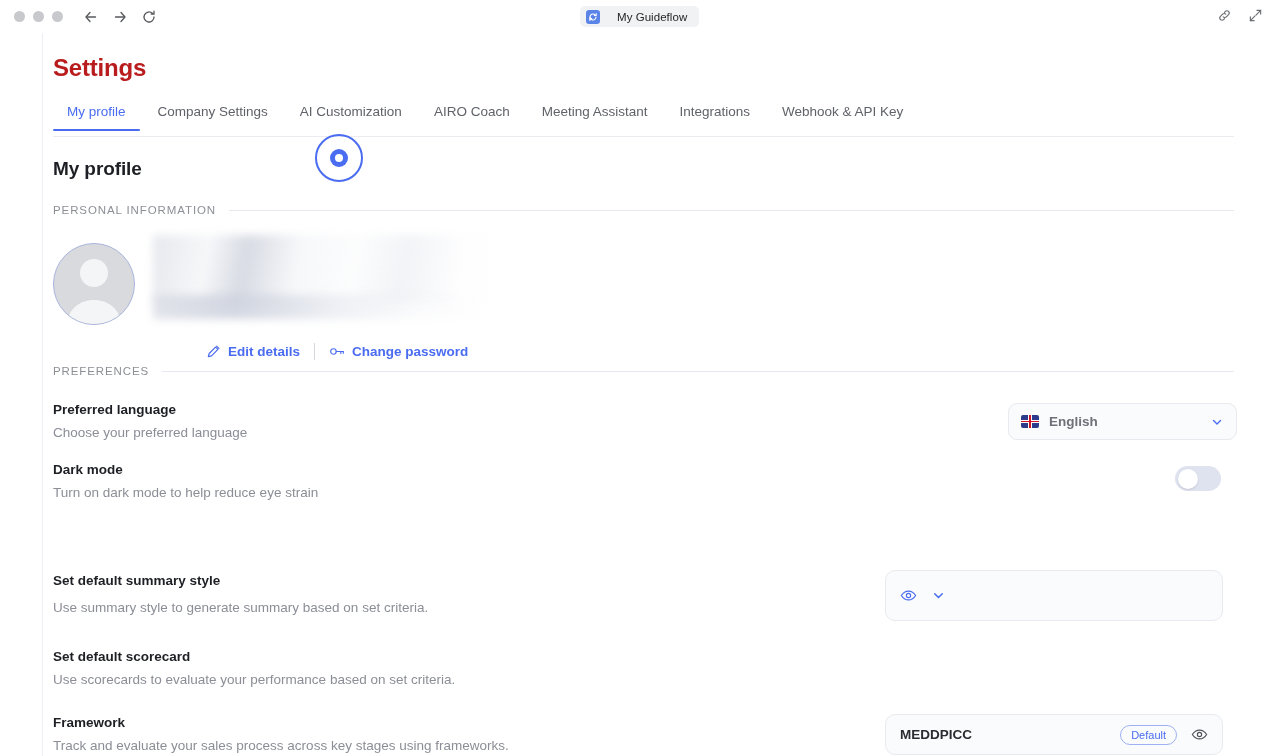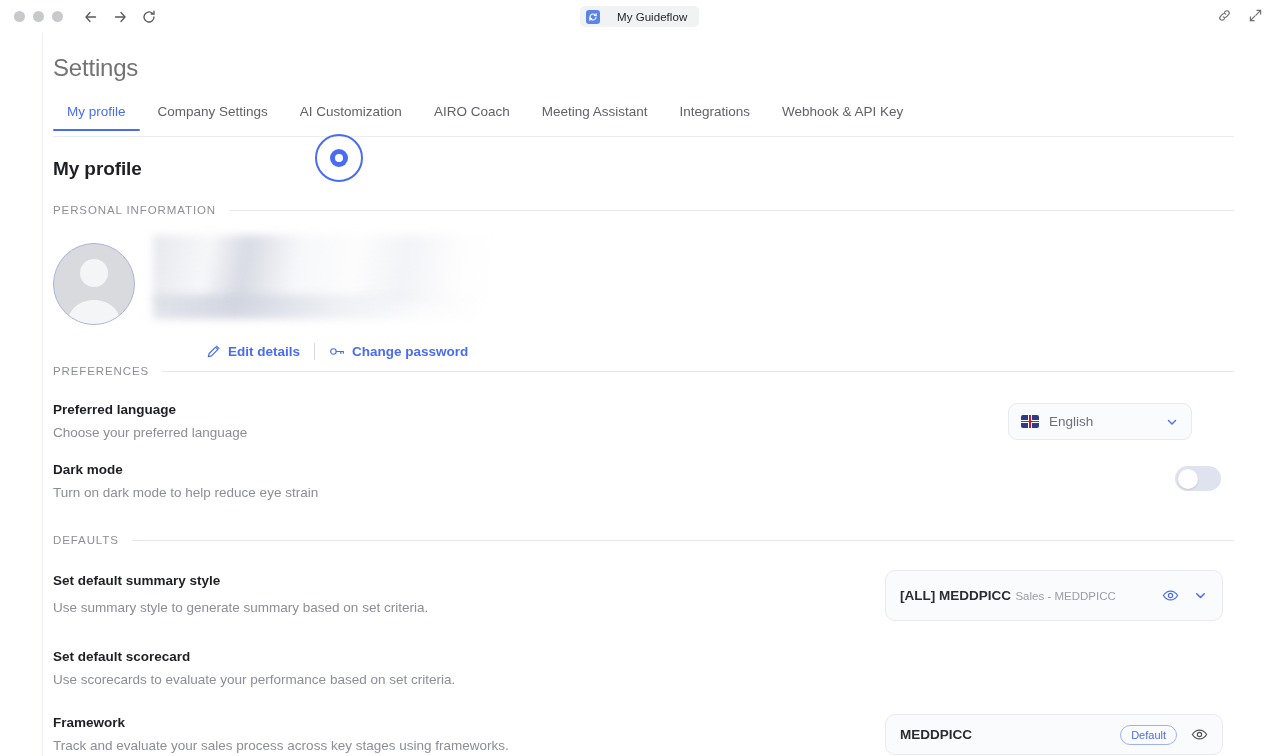--- a/index.html
+++ b/index.html
@@ -108,22 +108,22 @@
     position: absolute;
     left: 43px; top: 0;
     width: 1233px;
     height: 723px;
   }
 
   .page-title {
     position: absolute;
     left: 10px; top: 21px;
     font-size: 24px;
-    font-weight: 400;
-    color: #737373;
+    font-weight: 700;
+    color: #b91c1c;
     letter-spacing: -.2px;
   }
 
   
   .tabs {
     position: absolute;
     left: 10px; top: 71px;
     width: 1181px;
     height: 33px;
     display: flex;
@@ -292,29 +292,30 @@
     position: absolute;
     left: 10px;
     font-size: 13.5px;
     color: #8b8e96;
   }
 
   
   .lang-select {
     position: absolute;
     left: 965px; top: 370px;
-    width: 184px; height: 37px;
+    width: 229px; height: 37px;
     background: #fafbfc;
     border: 1px solid #e9eaef;
     border-radius: 9px;
     display: flex;
     align-items: center;
     padding: 0 12px;
     gap: 10px;
     cursor: pointer;
+    font-weight: bold;
   }
   .flag {
     width: 18px; height: 13px;
     border-radius: 2px;
     flex: none;
     position: relative;
     overflow: hidden;
     background: #2c3b8c;
   }
   .flag::before {
@@ -548,32 +549,24 @@
       </span>
     </div>
 
     <div class="setting-label" style="top:429px">Dark mode</div>
     <div class="setting-desc" style="top:452px">Turn on dark mode to help reduce eye strain</div>
 
     <div class="toggle">
       <span class="toggle-knob"></span>
     </div>
 
-    <div class="sec-head" style="top:501px">
-      <span class="sec-head-label">DEFAULTS</span>
-      <span class="sec-head-rule"></span>
-    </div>
 
     <div class="setting-label" style="top:540px">Set default summary style</div>
     <div class="setting-desc" style="top:567px">Use summary style to generate summary based on set criteria.</div>
     <div class="combo two-line" style="top:537px">
-      <span class="combo-text">
-        <span class="combo-title">[ALL] MEDDPICC</span>
-        <span class="combo-sub">Sales - MEDDPICC</span>
-      </span>
       <span class="combo-actions">
         <span class="eye-icon">
           <svg width="17" height="17" viewBox="0 0 20 20" fill="none" stroke="currentColor" stroke-width="1.35">
               <path d="M1.6 10S4.8 4.8 10 4.8 18.4 10 18.4 10 15.2 15.2 10 15.2 1.6 10 1.6 10z"></path>
               <circle cx="10" cy="10" r="2.5"></circle>
             </svg>
         </span>
         <span class="chev">
           <svg width="15" height="15" viewBox="0 0 16 16" fill="none" stroke="currentColor" stroke-width="1.6" stroke-linecap="round" stroke-linejoin="round">
               <path d="M4 6.2l4 4 4-4"></path>

